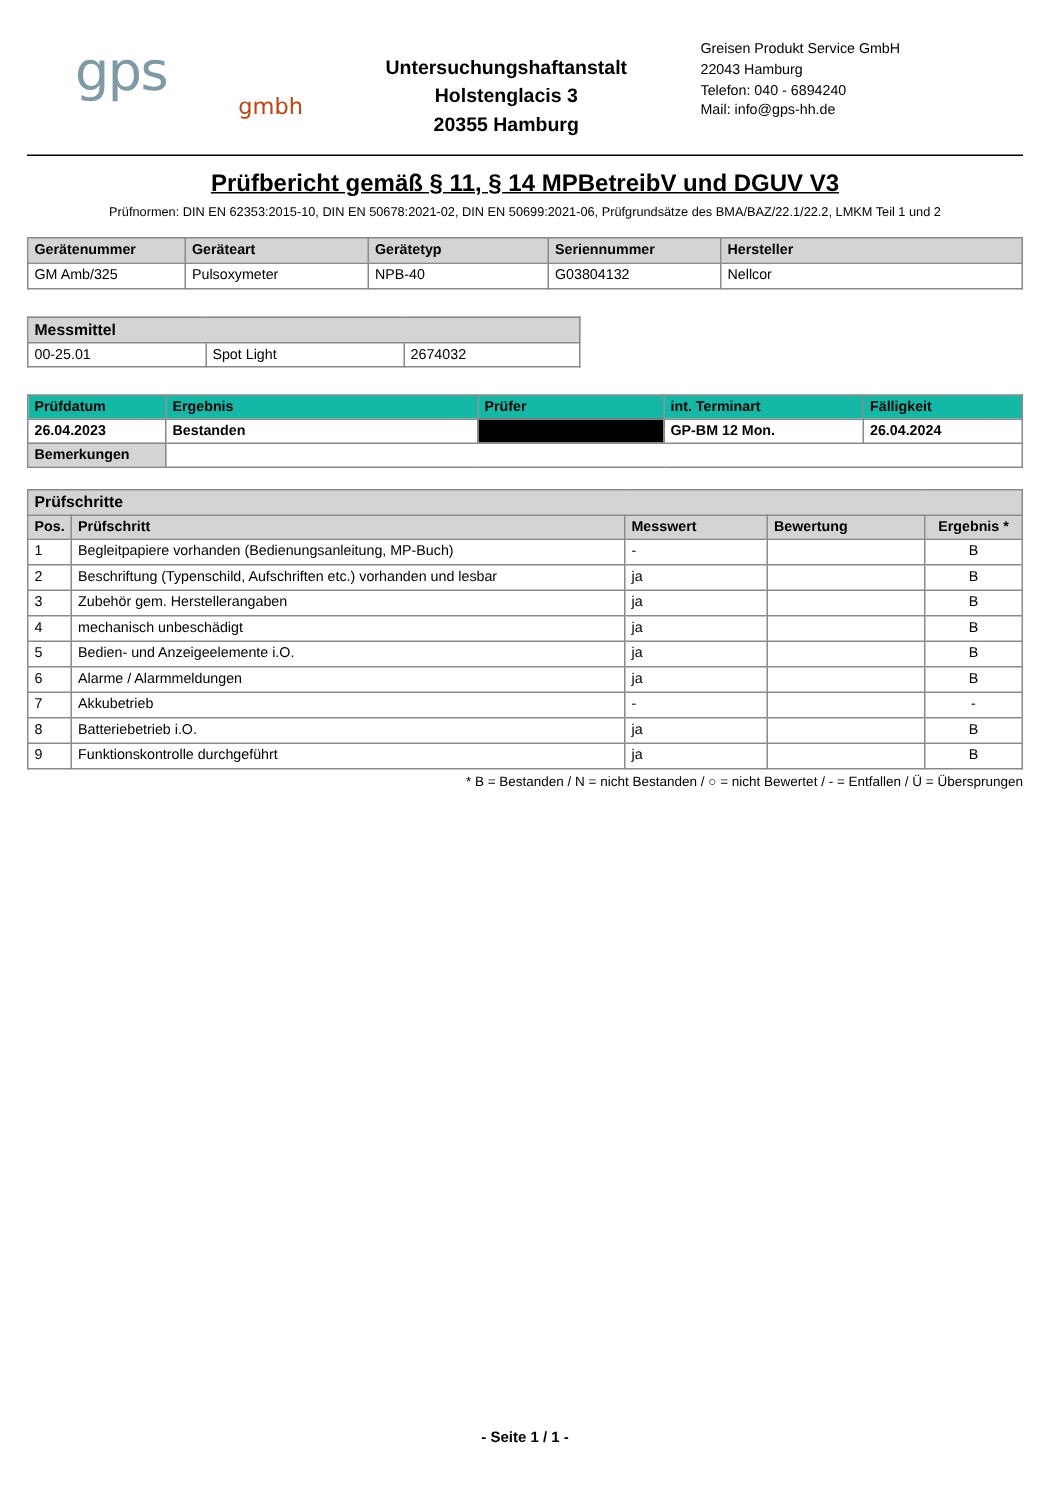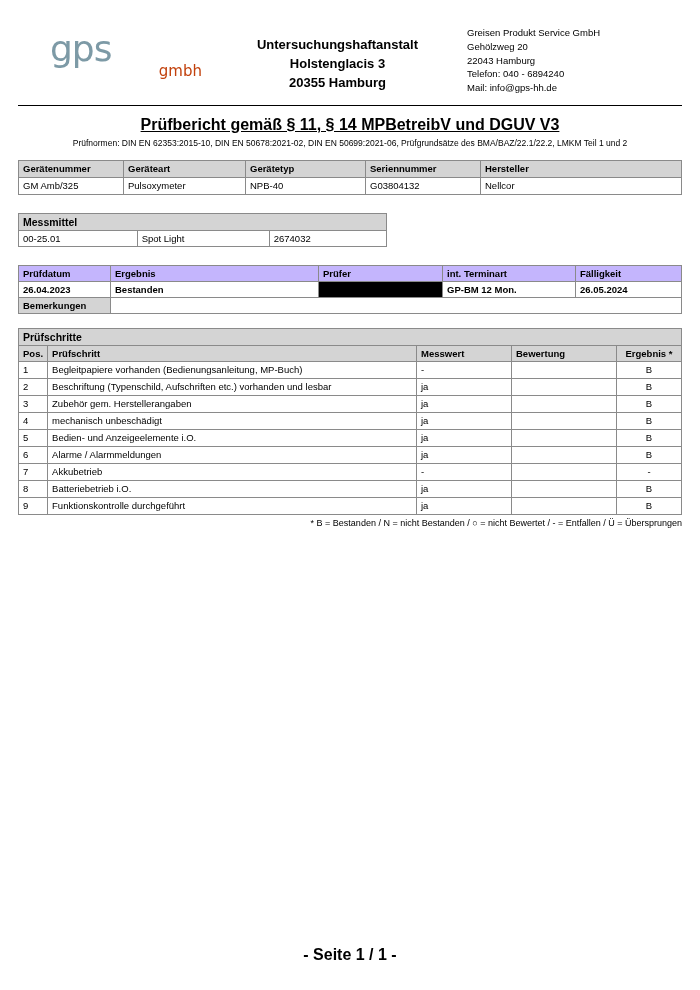--- a/index.html
+++ b/index.html
@@ -111,21 +111,21 @@
   .spacer-18 { height: 18px; }
 
   .messmittel-wrap { width: 369px; }
 
   .section-title-cell {
     background: #d4d4d4;
     font-weight: bold;
     font-size: 10.5px;
   }
 
-  .pruef-head td { font-weight: bold; background: #c4b5fd; }
+  .pruef-head td { font-weight: bold; background: #14b8a6; }
   .bold { font-weight: bold; }
 
   .steps-title {
     background: #d4d4d4;
     font-weight: bold;
     font-size: 10.5px;
   }
   .steps th {
     background: #d4d4d4;
     font-weight: bold;
@@ -144,42 +144,41 @@
     font-size: 9px;
     margin-top: 3px;
   }
 
   
   .footer {
     position: absolute;
     left: 0; right: 0;
     bottom: 26px;
     text-align: center;
-    font-size: 16px;
+    font-size: 10px;
     font-weight: bold;
   }
 </style>
 </head>
 <body>
 
 <div class="page">
 
   <div class="header">
     <div class="logo-block">
       <div class="logo-gps">gps</div>
       <div class="logo-gmbh">gmbh</div>
     </div>
     <div class="addr-center">
       <div>Untersuchungshaftanstalt</div>
       <div>Holstenglacis 3</div>
       <div>20355 Hamburg</div>
     </div>
     <div class="addr-right">
       <div>Greisen Produkt Service GmbH</div>
-      <div>Gehölzweg 20</div>
       <div>22043 Hamburg</div>
       <div>Telefon: 040 - 6894240</div>
       <div>Mail: info@gps-hh.de</div>
     </div>
   </div>
 
   <hr class="rule">
 
   <div class="doc-title">Prüfbericht gemäß § 11, § 14 MPBetreibV und DGUV V3</div>
   <div class="norms">Prüfnormen: DIN EN 62353:2015-10, DIN EN 50678:2021-02, DIN EN 50699:2021-06, Prüfgrundsätze des BMA/BAZ/22.1/22.2, LMKM Teil 1 und 2</div>
@@ -232,21 +231,21 @@
       <td style="width:208px">Ergebnis</td>
       <td style="width:124px">Prüfer</td>
       <td style="width:133px">int. Terminart</td>
       <td>Fälligkeit</td>
     </tr>
     <tr>
       <td class="bold">26.04.2023</td>
       <td class="bold">Bestanden</td>
       <td class="blk"></td>
       <td class="bold">GP-BM 12 Mon.</td>
-      <td class="bold">26.05.2024</td>
+      <td class="bold">26.04.2024</td>
     </tr>
     <tr>
       <td class="hdr">Bemerkungen</td>
       <td colspan="4"></td>
     </tr>
   </tbody>
     </table>
 
   <div class="spacer-14"></div>
 

